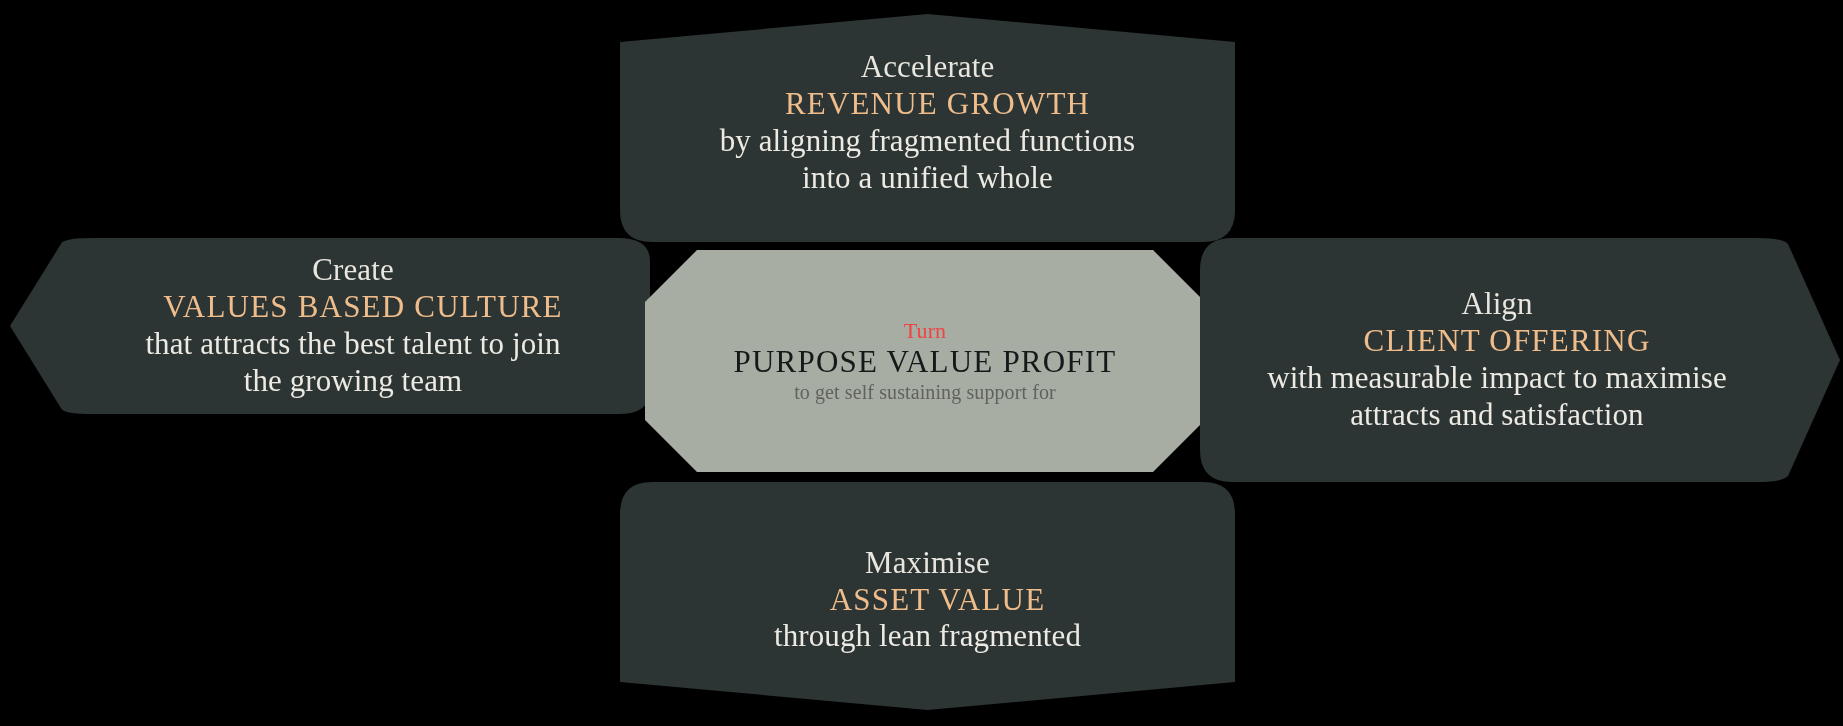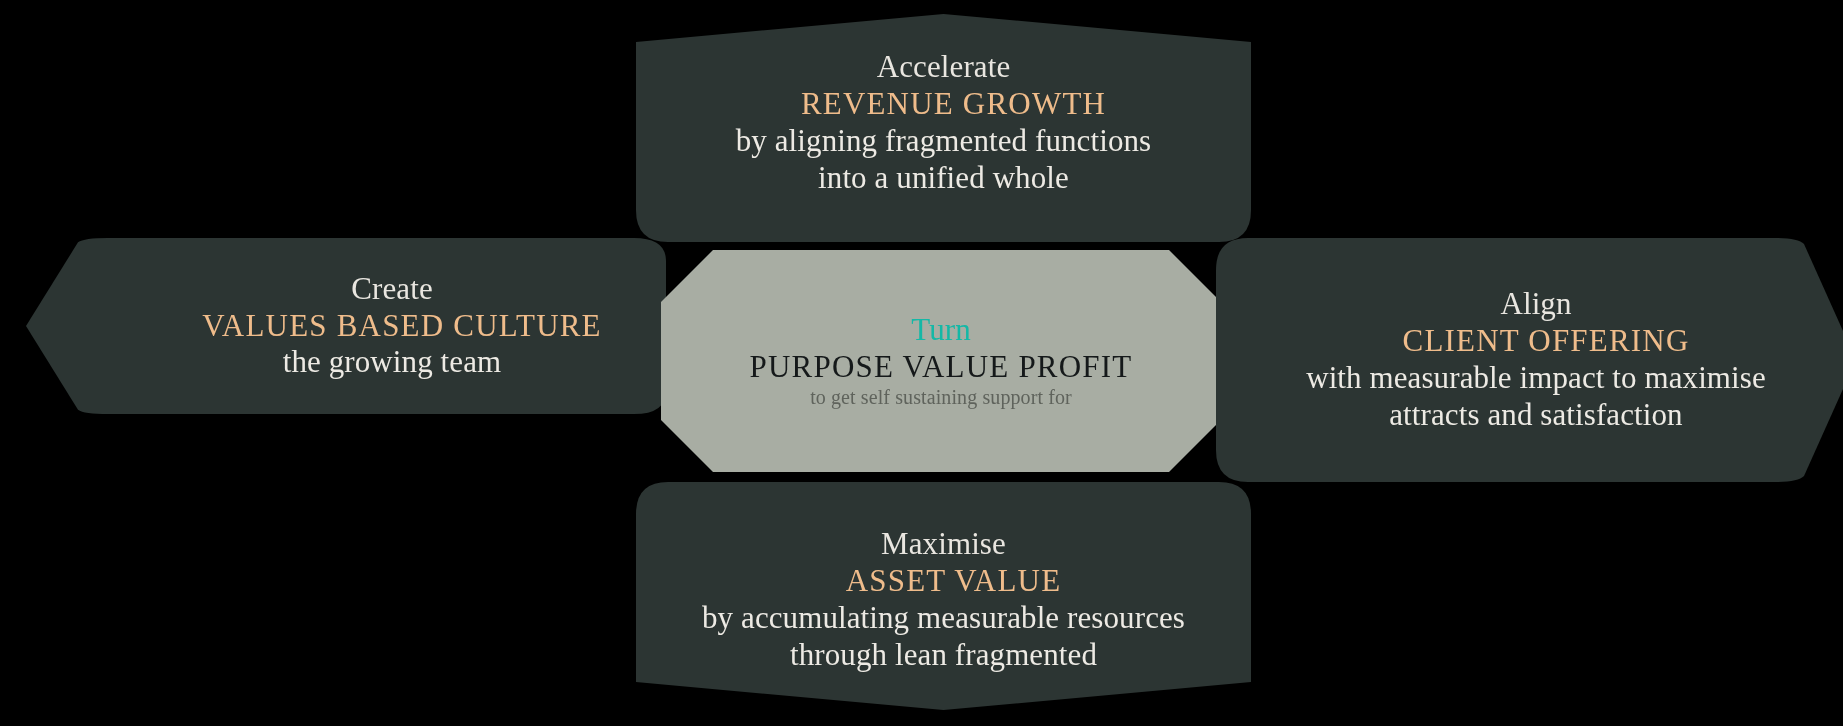--- a/index.html
+++ b/index.html
@@ -21,38 +21,37 @@
     height: 726px;
     background: #000000;
   }
 
   
   .node {
     position: absolute;
     box-sizing: border-box;
     display: flex;
     flex-direction: column;
-    align-items: flex-start;
+    align-items: center;
     justify-content: center;
-    margin-left: 16px;
   }
 
   .node .line {
     display: block;
     width: 100%;
     text-align: center;
     line-height: 1.19;
     white-space: nowrap;
   }
 
   .dark .lead      { color: #E9E6E0; font-size: 31px; letter-spacing: .1px; }
   .dark .headline  { color: #EFBC8B; font-size: 31px; letter-spacing: 1.2px; padding-left: 20px; }
   .dark .body      { color: #EDEAE4; font-size: 31px; letter-spacing: .1px; }
 
-  .center .lead     { color: #14b8a6; font-size: 31px; letter-spacing: .1px; }
+  .center .lead     { color: #ef4444; font-size: 22px; letter-spacing: .1px; }
   .center .headline { color: #15191A; font-size: 31px; letter-spacing: 1.2px; }
   .center .body     { color: #5F635C; font-size: 20px; letter-spacing: .1px; }
 
   
   .shape {
     position: absolute;
     inset: 0;
     width: 100%;
     height: 100%;
     pointer-events: none;
@@ -101,20 +100,21 @@
   </div>
 
   <div class="node dark" id="node-left">
     <svg class="shape" viewBox="0 0 640 244" preserveAspectRatio="none">
       <path d="M 0 122 L 52 6 Q 58 0 82 0 L 608 0 Q 640 0 640 32
                L 640 212 Q 640 244 608 244 L 82 244 Q 58 244 52 238 Z" fill="#2C3533"></path>
     </svg>
     <div class="node-text">
       <span class="line lead">Create</span>
       <span class="line headline">VALUES BASED CULTURE</span>
+      <span class="line body">that attracts the best talent to join</span>
       <span class="line body">the growing team</span>
     </div>
   </div>
 
   <div class="node center" id="node-center">
     <svg class="shape" viewBox="0 0 560 222" preserveAspectRatio="none">
       <path d="M 52 0 L 508 0 L 560 52 L 560 170 L 508 222 L 52 222 L 0 170 L 0 52 Z" fill="#A8ADA3"></path>
     </svg>
     <div class="node-text">
       <span class="line lead">Turn</span>
@@ -137,18 +137,17 @@
   </div>
 
   <div class="node dark" id="node-bottom">
     <svg class="shape" viewBox="0 0 615 228" preserveAspectRatio="none">
       <path d="M 307.5 228 L 0 200 Q 0 200 0 170 L 0 32 Q 0 0 32 0
                L 583 0 Q 615 0 615 32 L 615 170 Q 615 200 615 200 Z" fill="#2C3533"></path>
     </svg>
     <div class="node-text">
       <span class="line lead">Maximise</span>
       <span class="line headline">ASSET VALUE</span>
-      <span class="line body">by accumulating measurable resources</span>
       <span class="line body">through lean fragmented</span>
     </div>
   </div>
 
 </div>
 
 </body></html>

